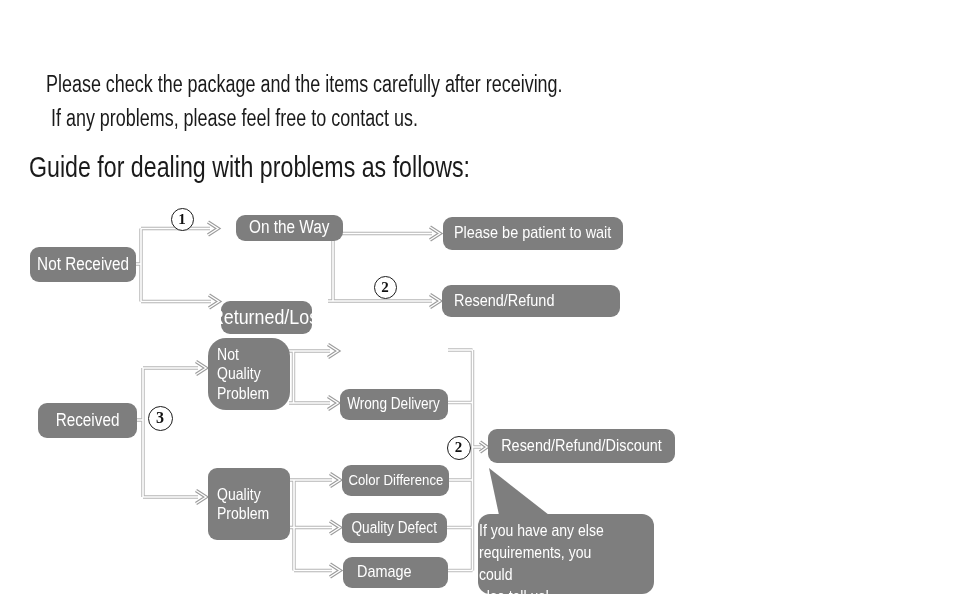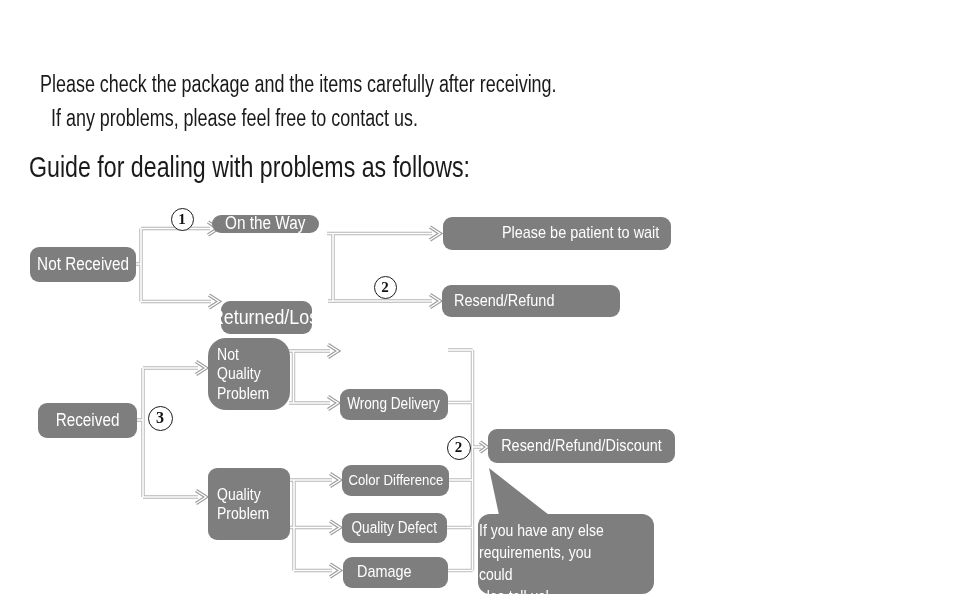--- a/index.html
+++ b/index.html
@@ -7,21 +7,21 @@
     position:relative;width:963px;height:598px;background:#fff;overflow:hidden;
     font-family:"Liberation Sans", sans-serif;color:var(--body-text,#1a1a1a);
   }
   .page-title{
     position:absolute;left:37px;top:4px;margin:0;
     font-family:"Liberation Serif", serif;font-weight:700;font-size:40px;
     color:var(--title,#1b2e7e);letter-spacing:0px;white-space:nowrap;
   }
   .intro{position:absolute;margin:0;font-size:23px;white-space:nowrap;}
   .intro .sx{display:inline-block;transform:scaleX(0.78);transform-origin:left center;}
-  .intro1{left:40px;top:71px;}
+  .intro1{left:46px;top:71px;}
   .intro2{left:51px;top:105px;}
   .guide-heading{
     position:absolute;left:29px;top:151px;margin:0;font-size:29px;font-weight:400;white-space:nowrap;
   }
   .guide-heading .sx{display:inline-block;transform:scaleX(0.8);transform-origin:left center;}
 
   svg.flow{position:absolute;left:0;top:0;}
   .pipe{stroke:var(--connector,#b5b5b5);stroke-width:3.4;fill:none;}
   .pipe-inner{stroke:#fff;stroke-width:1.6;fill:none;}
   .arrow{stroke:#9c9c9c;stroke-width:3.6;fill:none;stroke-linejoin:miter;}
@@ -133,24 +133,24 @@
         <path class="arrow-inner" d="M330 521 L340 527.5 L330 534"></path>
         <path class="arrow-inner" d="M330 564 L340 570.5 L330 577"></path>
         <path class="arrow-inner" d="M480 442 L487 447 L480 452"></path>
       </g>
     <polygon class="bubble-tail" points="489,468 549,515 499,515"></polygon>
   </svg>
 
   <div class="node" style="left:30px;top:247px;width:106px;height:35px;font-size:18px;">
       <span class="label">Not Received</span>
     </div>
-  <div class="node" style="left:212px;top:215px;width:107px;height:18px;font-size:18px;align-items:center;">
+  <div class="node" style="left:236px;top:215px;width:107px;height:26px;font-size:18px;align-items:center;">
       <span class="label">On the Way</span>
     </div>
-  <div class="node" style="left:443px;top:217px;width:180px;height:33px;font-size:17px;padding-left:48px;">
+  <div class="node" style="left:443px;top:217px;width:180px;height:33px;font-size:17px;">
       <span class="label">Please be patient to wait</span>
     </div>
   <div class="node" style="left:221px;top:284px;width:91px;height:33px;font-size:21px;margin-top:17px;">
       <span class="label">Returned/Lost</span>
     </div>
   <div class="node align-left" style="left:442px;top:285px;width:178px;height:32px;font-size:17px;padding-left:12px;box-sizing:border-box;">
       <span class="label">Resend/Refund</span>
     </div>
 
   <div class="node" style="left:38px;top:403px;width:99px;height:35px;font-size:18px;">

